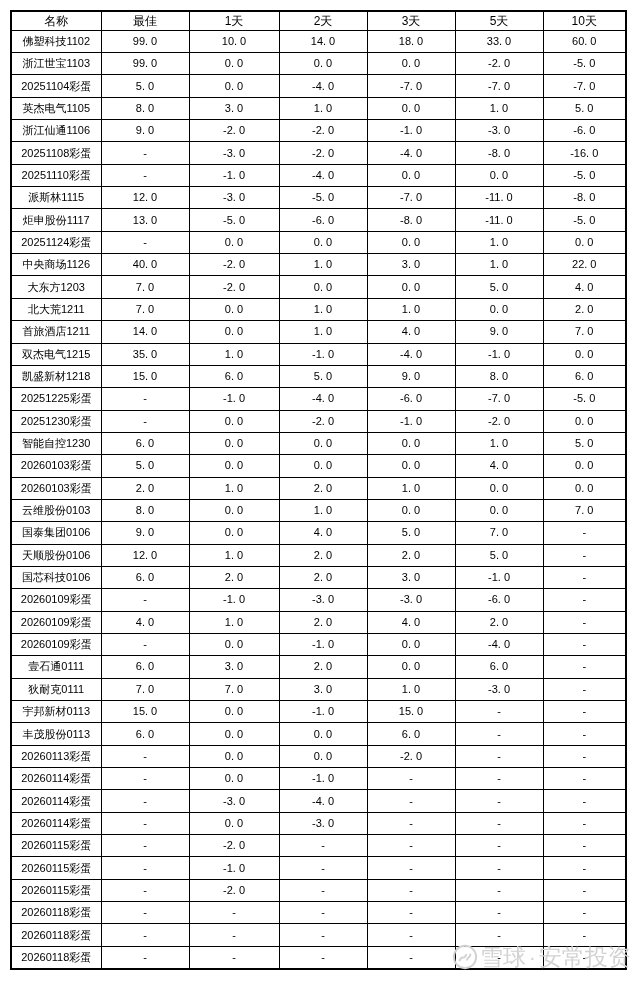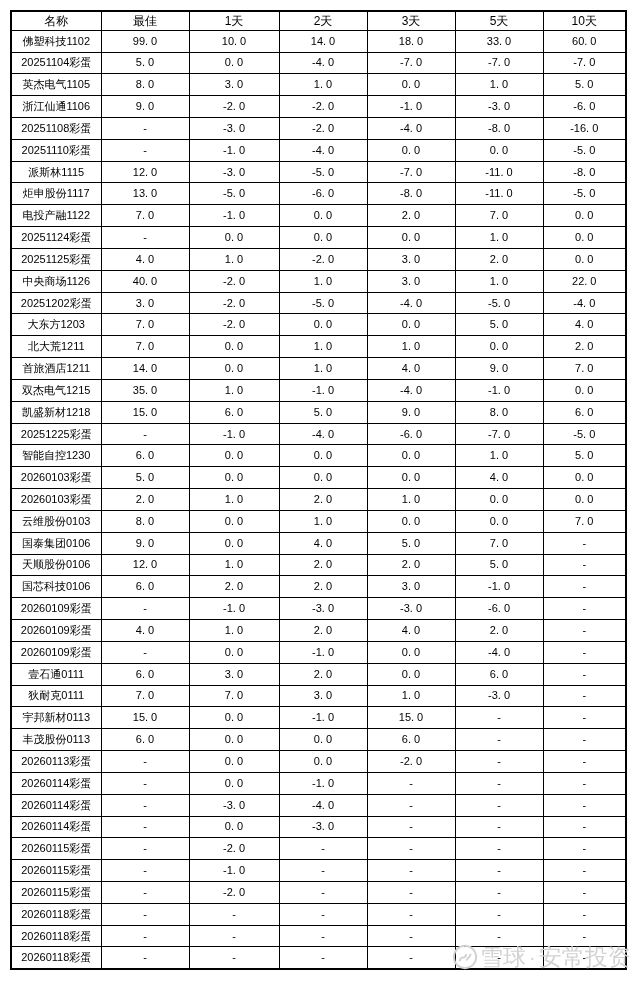--- a/index.html
+++ b/index.html
@@ -107,20 +107,29 @@
         <tr>
           <td class="name">佛塑科技1102</td>
           <td class="pos">99. 0</td>
           <td class="pos">10. 0</td>
           <td class="pos">14. 0</td>
           <td class="pos">18. 0</td>
           <td class="pos">33. 0</td>
           <td class="pos">60. 0</td>
         </tr>
         <tr>
+          <td class="name">浙江世宝1103</td>
+          <td class="pos">99. 0</td>
+          <td class="neutral">0. 0</td>
+          <td class="neutral">0. 0</td>
+          <td class="neutral">0. 0</td>
+          <td class="neg">-2. 0</td>
+          <td class="neg">-5. 0</td>
+        </tr>
+        <tr>
           <td class="name">20251104彩蛋</td>
           <td class="pos">5. 0</td>
           <td class="neutral">0. 0</td>
           <td class="neg">-4. 0</td>
           <td class="neg">-7. 0</td>
           <td class="neg">-7. 0</td>
           <td class="neg">-7. 0</td>
         </tr>
         <tr>
           <td class="name">英杰电气1105</td>
@@ -170,63 +179,36 @@
         <tr>
           <td class="name">炬申股份1117</td>
           <td class="pos">13. 0</td>
           <td class="neg">-5. 0</td>
           <td class="neg">-6. 0</td>
           <td class="neg">-8. 0</td>
           <td class="neg">-11. 0</td>
           <td class="neg">-5. 0</td>
         </tr>
         <tr>
-          <td class="name">电投产融1122</td>
-          <td class="pos">7. 0</td>
-          <td class="neg">-1. 0</td>
-          <td class="neutral">0. 0</td>
-          <td class="pos">2. 0</td>
-          <td class="pos">7. 0</td>
-          <td class="neutral">0. 0</td>
-        </tr>
-        <tr>
           <td class="name">20251124彩蛋</td>
           <td class="neutral">-</td>
           <td class="neutral">0. 0</td>
           <td class="neutral">0. 0</td>
           <td class="neutral">0. 0</td>
           <td class="pos">1. 0</td>
-          <td class="neutral">0. 0</td>
-        </tr>
-        <tr>
-          <td class="name">20251125彩蛋</td>
-          <td class="pos">4. 0</td>
-          <td class="pos">1. 0</td>
-          <td class="neg">-2. 0</td>
-          <td class="pos">3. 0</td>
-          <td class="pos">2. 0</td>
           <td class="neutral">0. 0</td>
         </tr>
         <tr>
           <td class="name">中央商场1126</td>
           <td class="pos">40. 0</td>
           <td class="neg">-2. 0</td>
           <td class="pos">1. 0</td>
           <td class="pos">3. 0</td>
           <td class="pos">1. 0</td>
           <td class="pos">22. 0</td>
-        </tr>
-        <tr>
-          <td class="name">20251202彩蛋</td>
-          <td class="pos">3. 0</td>
-          <td class="neg">-2. 0</td>
-          <td class="neg">-5. 0</td>
-          <td class="neg">-4. 0</td>
-          <td class="neg">-5. 0</td>
-          <td class="neg">-4. 0</td>
         </tr>
         <tr>
           <td class="name">大东方1203</td>
           <td class="pos">7. 0</td>
           <td class="neg">-2. 0</td>
           <td class="neutral">0. 0</td>
           <td class="neutral">0. 0</td>
           <td class="pos">5. 0</td>
           <td class="pos">4. 0</td>
         </tr>
@@ -267,20 +249,29 @@
           <td class="pos">6. 0</td>
         </tr>
         <tr>
           <td class="name">20251225彩蛋</td>
           <td class="neutral">-</td>
           <td class="neg">-1. 0</td>
           <td class="neg">-4. 0</td>
           <td class="neg">-6. 0</td>
           <td class="neg">-7. 0</td>
           <td class="neg">-5. 0</td>
+        </tr>
+        <tr>
+          <td class="name">20251230彩蛋</td>
+          <td class="neutral">-</td>
+          <td class="neutral">0. 0</td>
+          <td class="neg">-2. 0</td>
+          <td class="neg">-1. 0</td>
+          <td class="neg">-2. 0</td>
+          <td class="neutral">0. 0</td>
         </tr>
         <tr>
           <td class="name">智能自控1230</td>
           <td class="pos">6. 0</td>
           <td class="neutral">0. 0</td>
           <td class="neutral">0. 0</td>
           <td class="neutral">0. 0</td>
           <td class="pos">1. 0</td>
           <td class="pos">5. 0</td>
         </tr>

